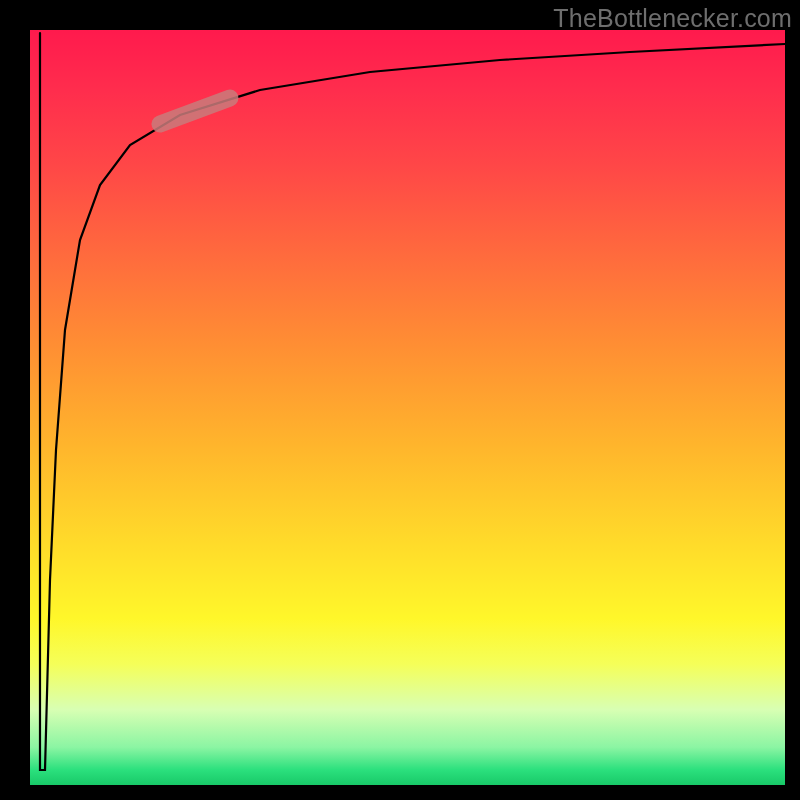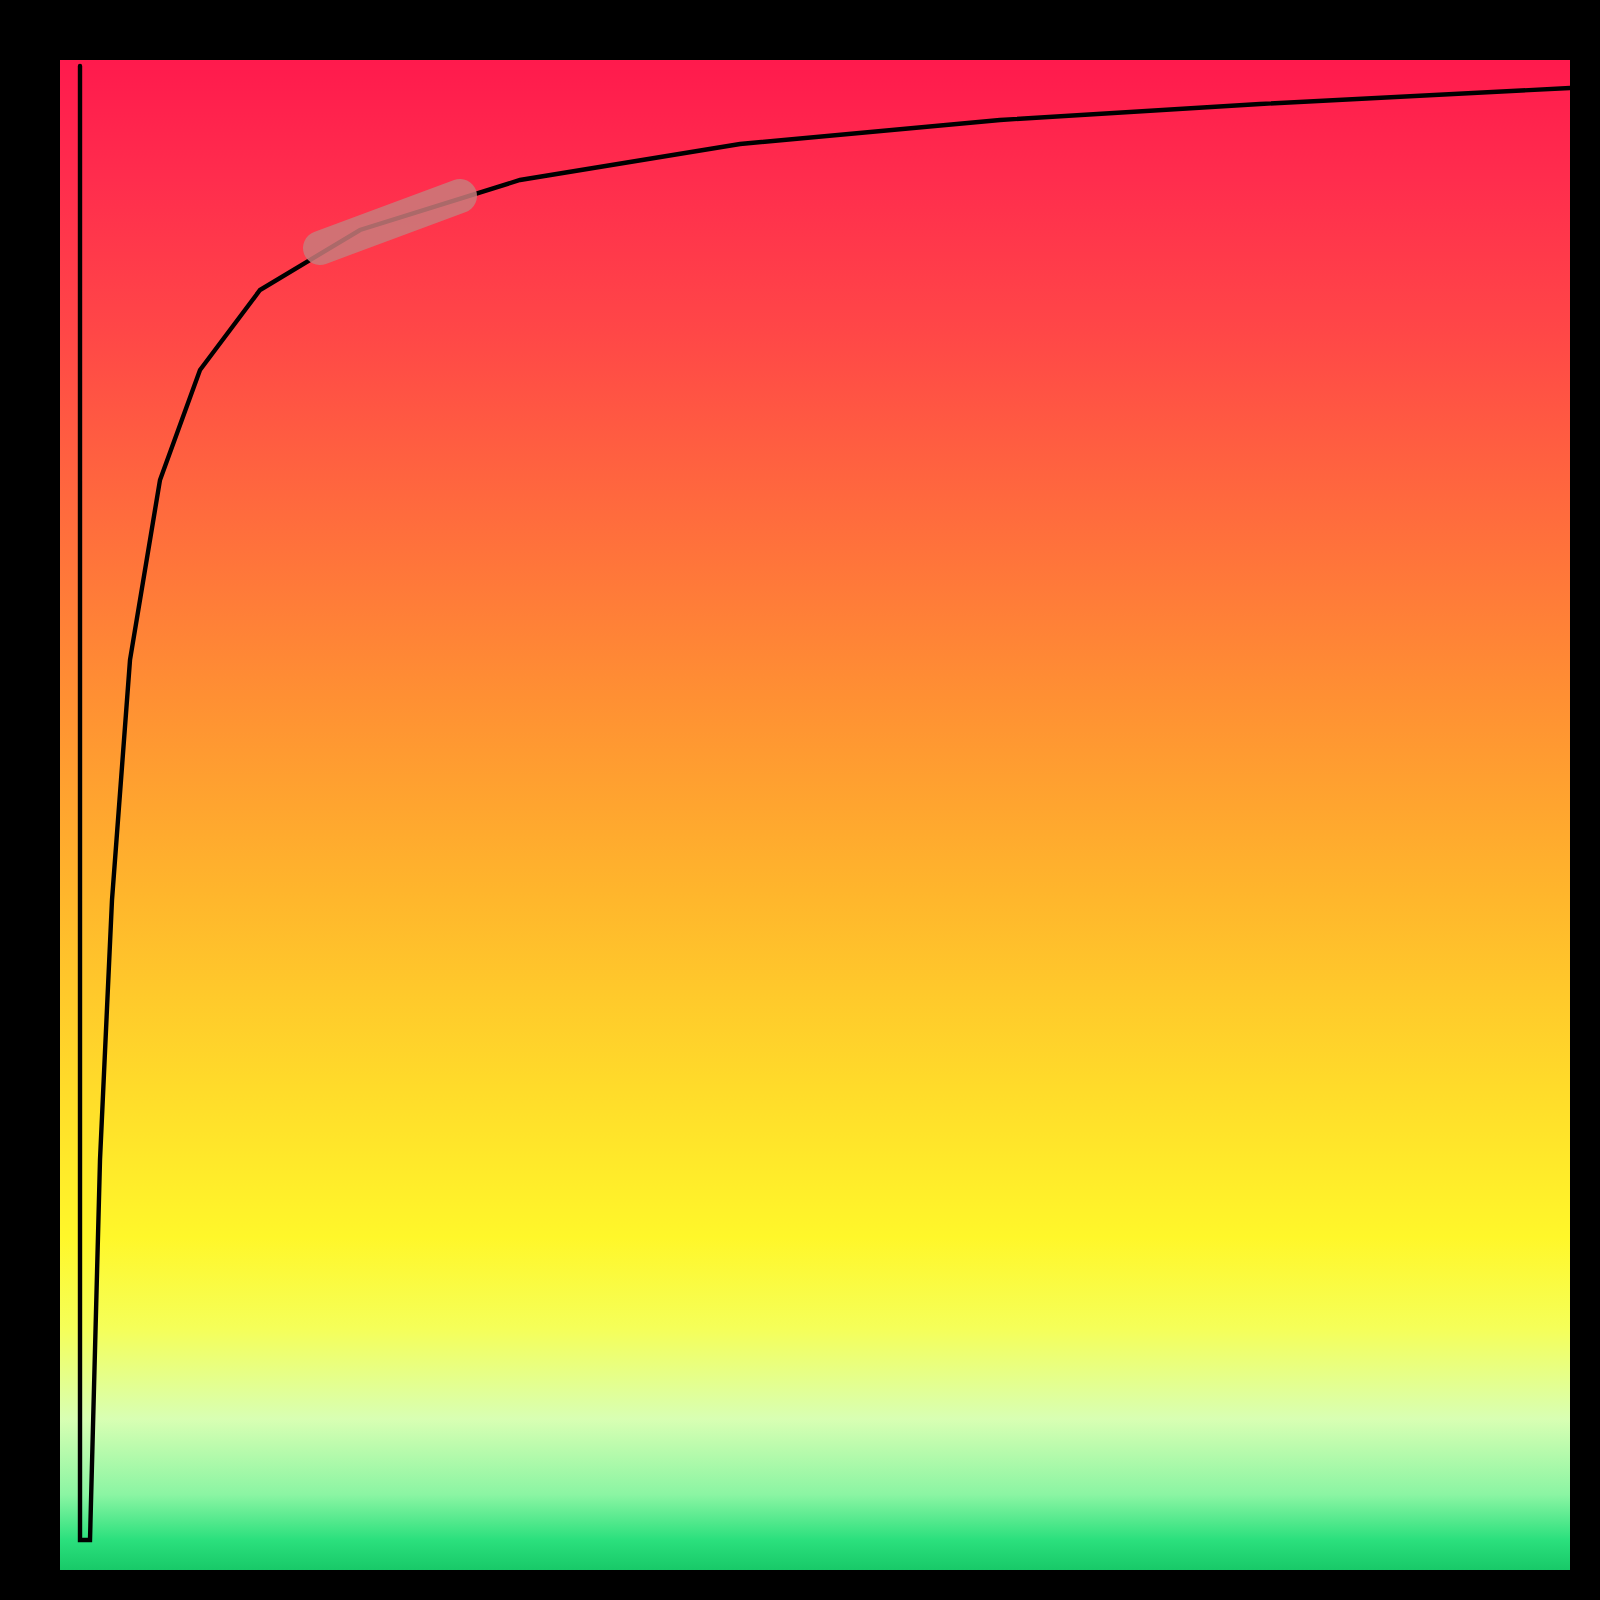--- a/index.html
+++ b/index.html
@@ -80,14 +80,15 @@
                L 470 30
                L 600 22
                L 755 14"></path>
 
       <path fill="none" stroke="#c97b7b" stroke-width="17" stroke-linecap="round" opacity="0.85" d="M 130 94
                L 200 68"></path>
     </svg>
 
   </div>
 
+  <div class="watermark">TheBottlenecker.com</div>
 
 </div>
 
 </body></html>

